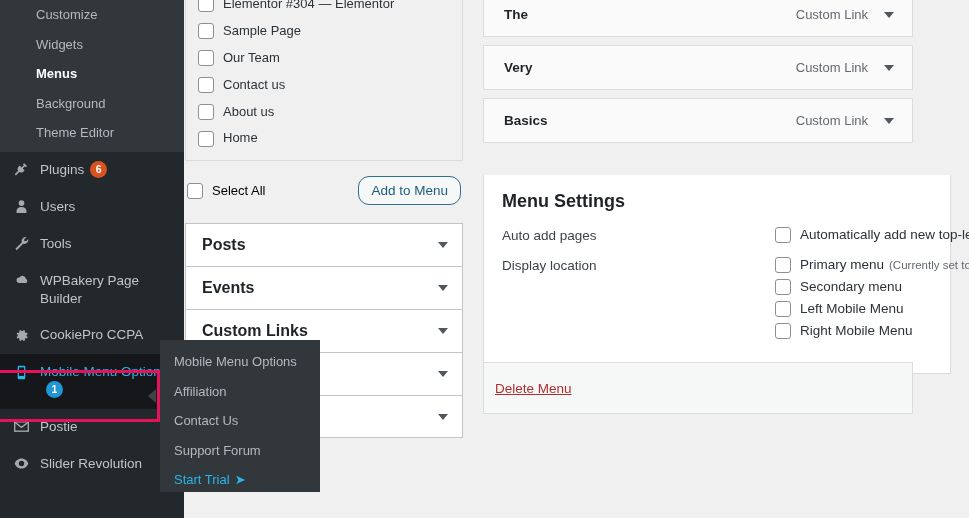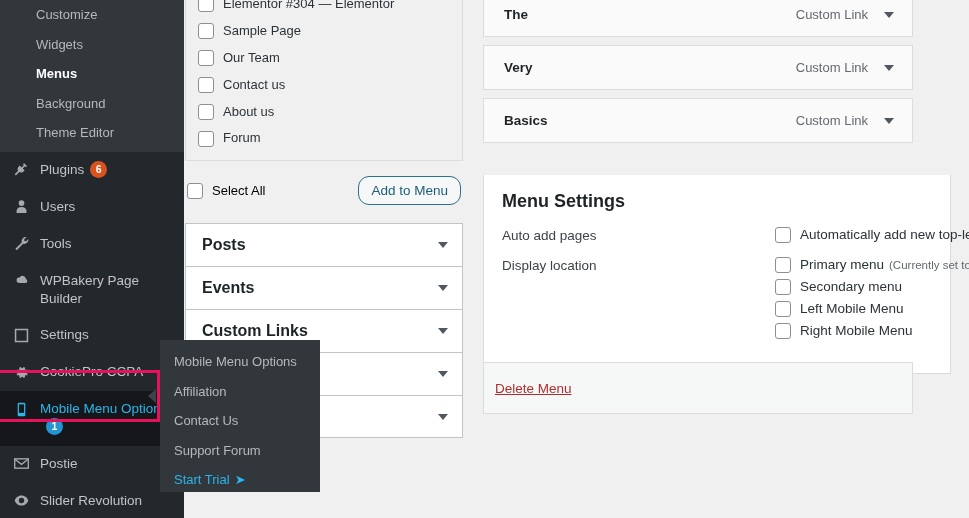--- a/index.html
+++ b/index.html
@@ -255,29 +255,20 @@
 
     <div class="menu-item">
       <span class="mi-icon">
         <svg viewBox="0 0 20 20">
             <path d="M15.2 8.2a4 4 0 00-7.5-1.6 3.2 3.2 0 00-3.5 3.2A3.3 3.3 0 007.5 13h7.3a2.5 2.5 0 00.4-4.8z"></path>
           </svg>
       </span>
       <span class="mi-label">WPBakery Page Builder</span>
     </div>
 
-    <div class="menu-item">
-      <span class="mi-icon">
-        <svg viewBox="0 0 20 20">
-            <path d="M3 3h14v14H3z" fill="none" stroke="currentColor" stroke-width="1.8"></path>
-            <path d="M7 6v3M6 9h2M7 9v5M13 6v5M12 11h2M13 11v3"></path>
-          </svg>
-      </span>
-      <span class="mi-label">Settings</span>
-    </div>
 
     <div class="menu-item">
       <span class="mi-icon">
         <svg viewBox="0 0 20 20">
             <path d="M10 6.6a3.4 3.4 0 100 6.8 3.4 3.4 0 000-6.8zm0 5a1.6 1.6 0 110-3.2 1.6 1.6 0 010 3.2z"></path>
             <path d="M17.4 11.4l-1.5-.6a6 6 0 000-1.6l1.5-.6-.9-2.2-1.5.6a6 6 0 00-1.2-1.2l.6-1.5-2.2-.9-.6 1.5a6 6 0 00-1.6 0l-.6-1.5-2.2.9.6 1.5a6 6 0 00-1.2 1.2l-1.5-.6-.9 2.2 1.5.6a6 6 0 000 1.6l-1.5.6.9 2.2 1.5-.6a6 6 0 001.2 1.2l-.6 1.5 2.2.9.6-1.5a6 6 0 001.6 0l.6 1.5 2.2-.9-.6-1.5a6 6 0 001.2-1.2l1.5.6z"></path>
           </svg>
       </span>
       <span class="mi-label">CookiePro CCPA</span>
     </div>
@@ -344,21 +335,21 @@
         <div class="cb-row">
           <span class="cb"></span>
           <span class="cb-label">Contact us</span>
         </div>
         <div class="cb-row">
           <span class="cb"></span>
           <span class="cb-label">About us</span>
         </div>
         <div class="cb-row">
           <span class="cb"></span>
-          <span class="cb-label">Forum</span>
+          <span class="cb-label">Home</span>
         </div>
       </div>
 
       <div class="add-actions">
         <label class="select-all">
           <span class="cb"></span>
           <span>Select All</span>
         </label>
         <button class="btn-secondary">Add to Menu</button>
       </div>

